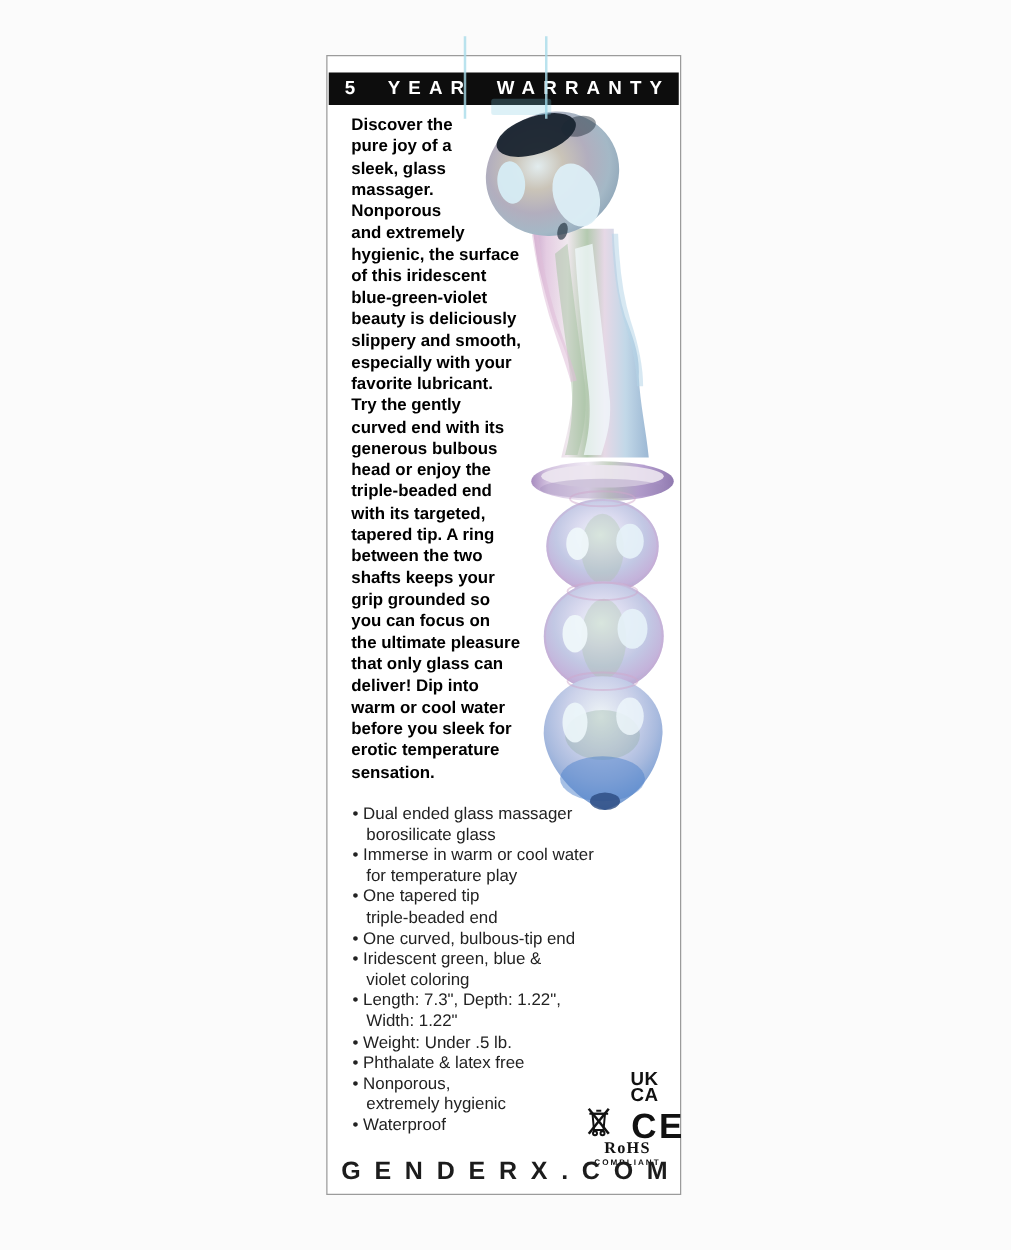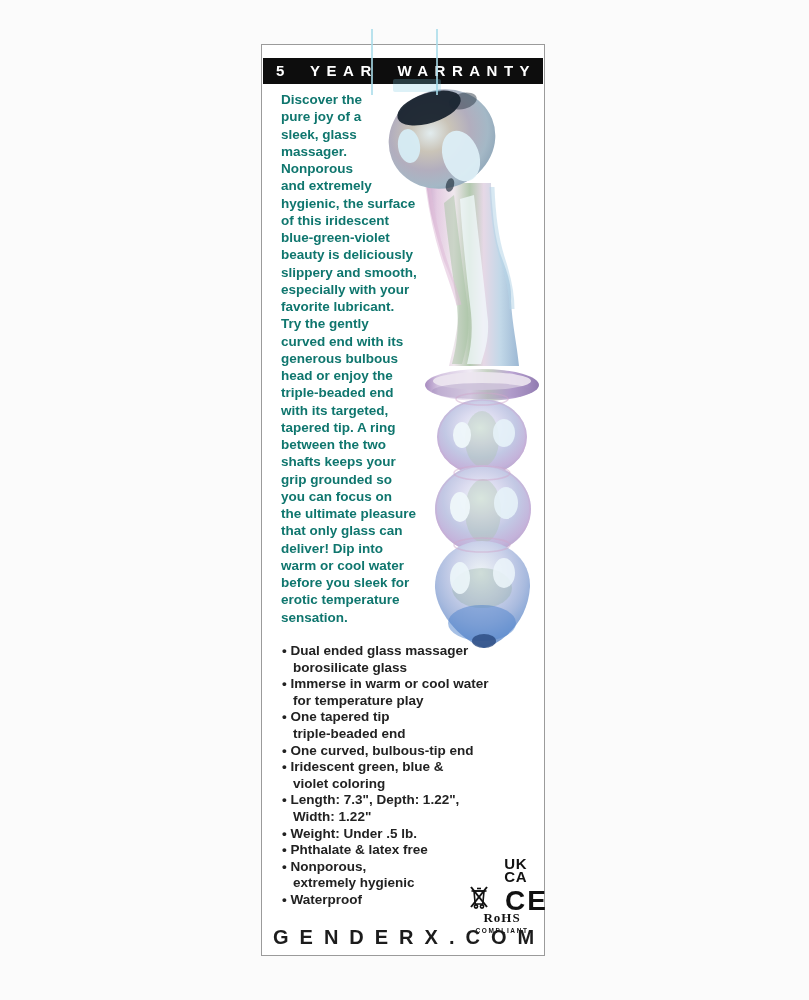--- a/index.html
+++ b/index.html
@@ -10,27 +10,27 @@
   .fold-line{position:absolute; top:29px; width:2px; height:66px; background:#a9dcea; opacity:.8; z-index:6;}
   .fold-left{left:371px;}
   .fold-right{left:436px;}
   .fold-smudge{position:absolute; left:393px; top:79px; width:48px; height:13px; background:rgba(118,198,224,.25); border-radius:2px; z-index:6;}
 
   
   .panel{position:absolute; left:261px; top:44px; width:284px; height:912px; background:#ffffff; border:1px solid #9b9b9b; box-sizing:border-box; z-index:2;}
 
   .warranty{position:absolute; left:1px; right:1px; top:13px; height:26px; background:#0d0d0d; color:#ffffff; text-align:center; line-height:26px; font-size:15px; font-weight:700; letter-spacing:6.5px; word-spacing:9px; padding-left:6px;}
 
-  .description{position:absolute; left:19px; top:46px; width:170px; color:#0f766e;}
+  .description{position:absolute; left:19px; top:46px; width:170px; color:#000000;}
   .desc-line{font-size:13.5px; line-height:17.25px; font-weight:700; white-space:nowrap;}
 
   .product{position:absolute; left:110px; top:38px; width:172px; height:570px; z-index:1;}
 
   .features{position:absolute; left:20px; top:598px; width:250px; color:#222222;}
-  .feat-line{font-size:13.5px; line-height:16.6px; font-weight:700; white-space:nowrap;}
+  .feat-line{font-size:13.5px; line-height:16.6px; font-weight:400; white-space:nowrap;}
   .feat-line.indent{padding-left:11px;}
 
   .certs{position:absolute; left:0; top:0; width:100%; height:100%;}
   .ukca{position:absolute; right:17px; top:812px; text-align:right; font-size:15px; line-height:13px; font-weight:900; letter-spacing:.5px; color:#111;}
   .weee{position:absolute; left:203px; top:838px; width:28px; height:28px;}
   .ce{position:absolute; left:231px; top:840px; font-size:28px; font-weight:900; letter-spacing:2px; color:#111;margin-left:12px;}
   .rohs{position:absolute; left:201px; top:864px; width:78px; text-align:center; color:#111;}
   .rohs-main{font-family:"Liberation Serif", serif; font-size:13px; line-height:18px; font-weight:900; letter-spacing:1px;}
   .rohs-sub{font-size:6.5px; font-weight:700; letter-spacing:1.6px; line-height:7px;}
 

